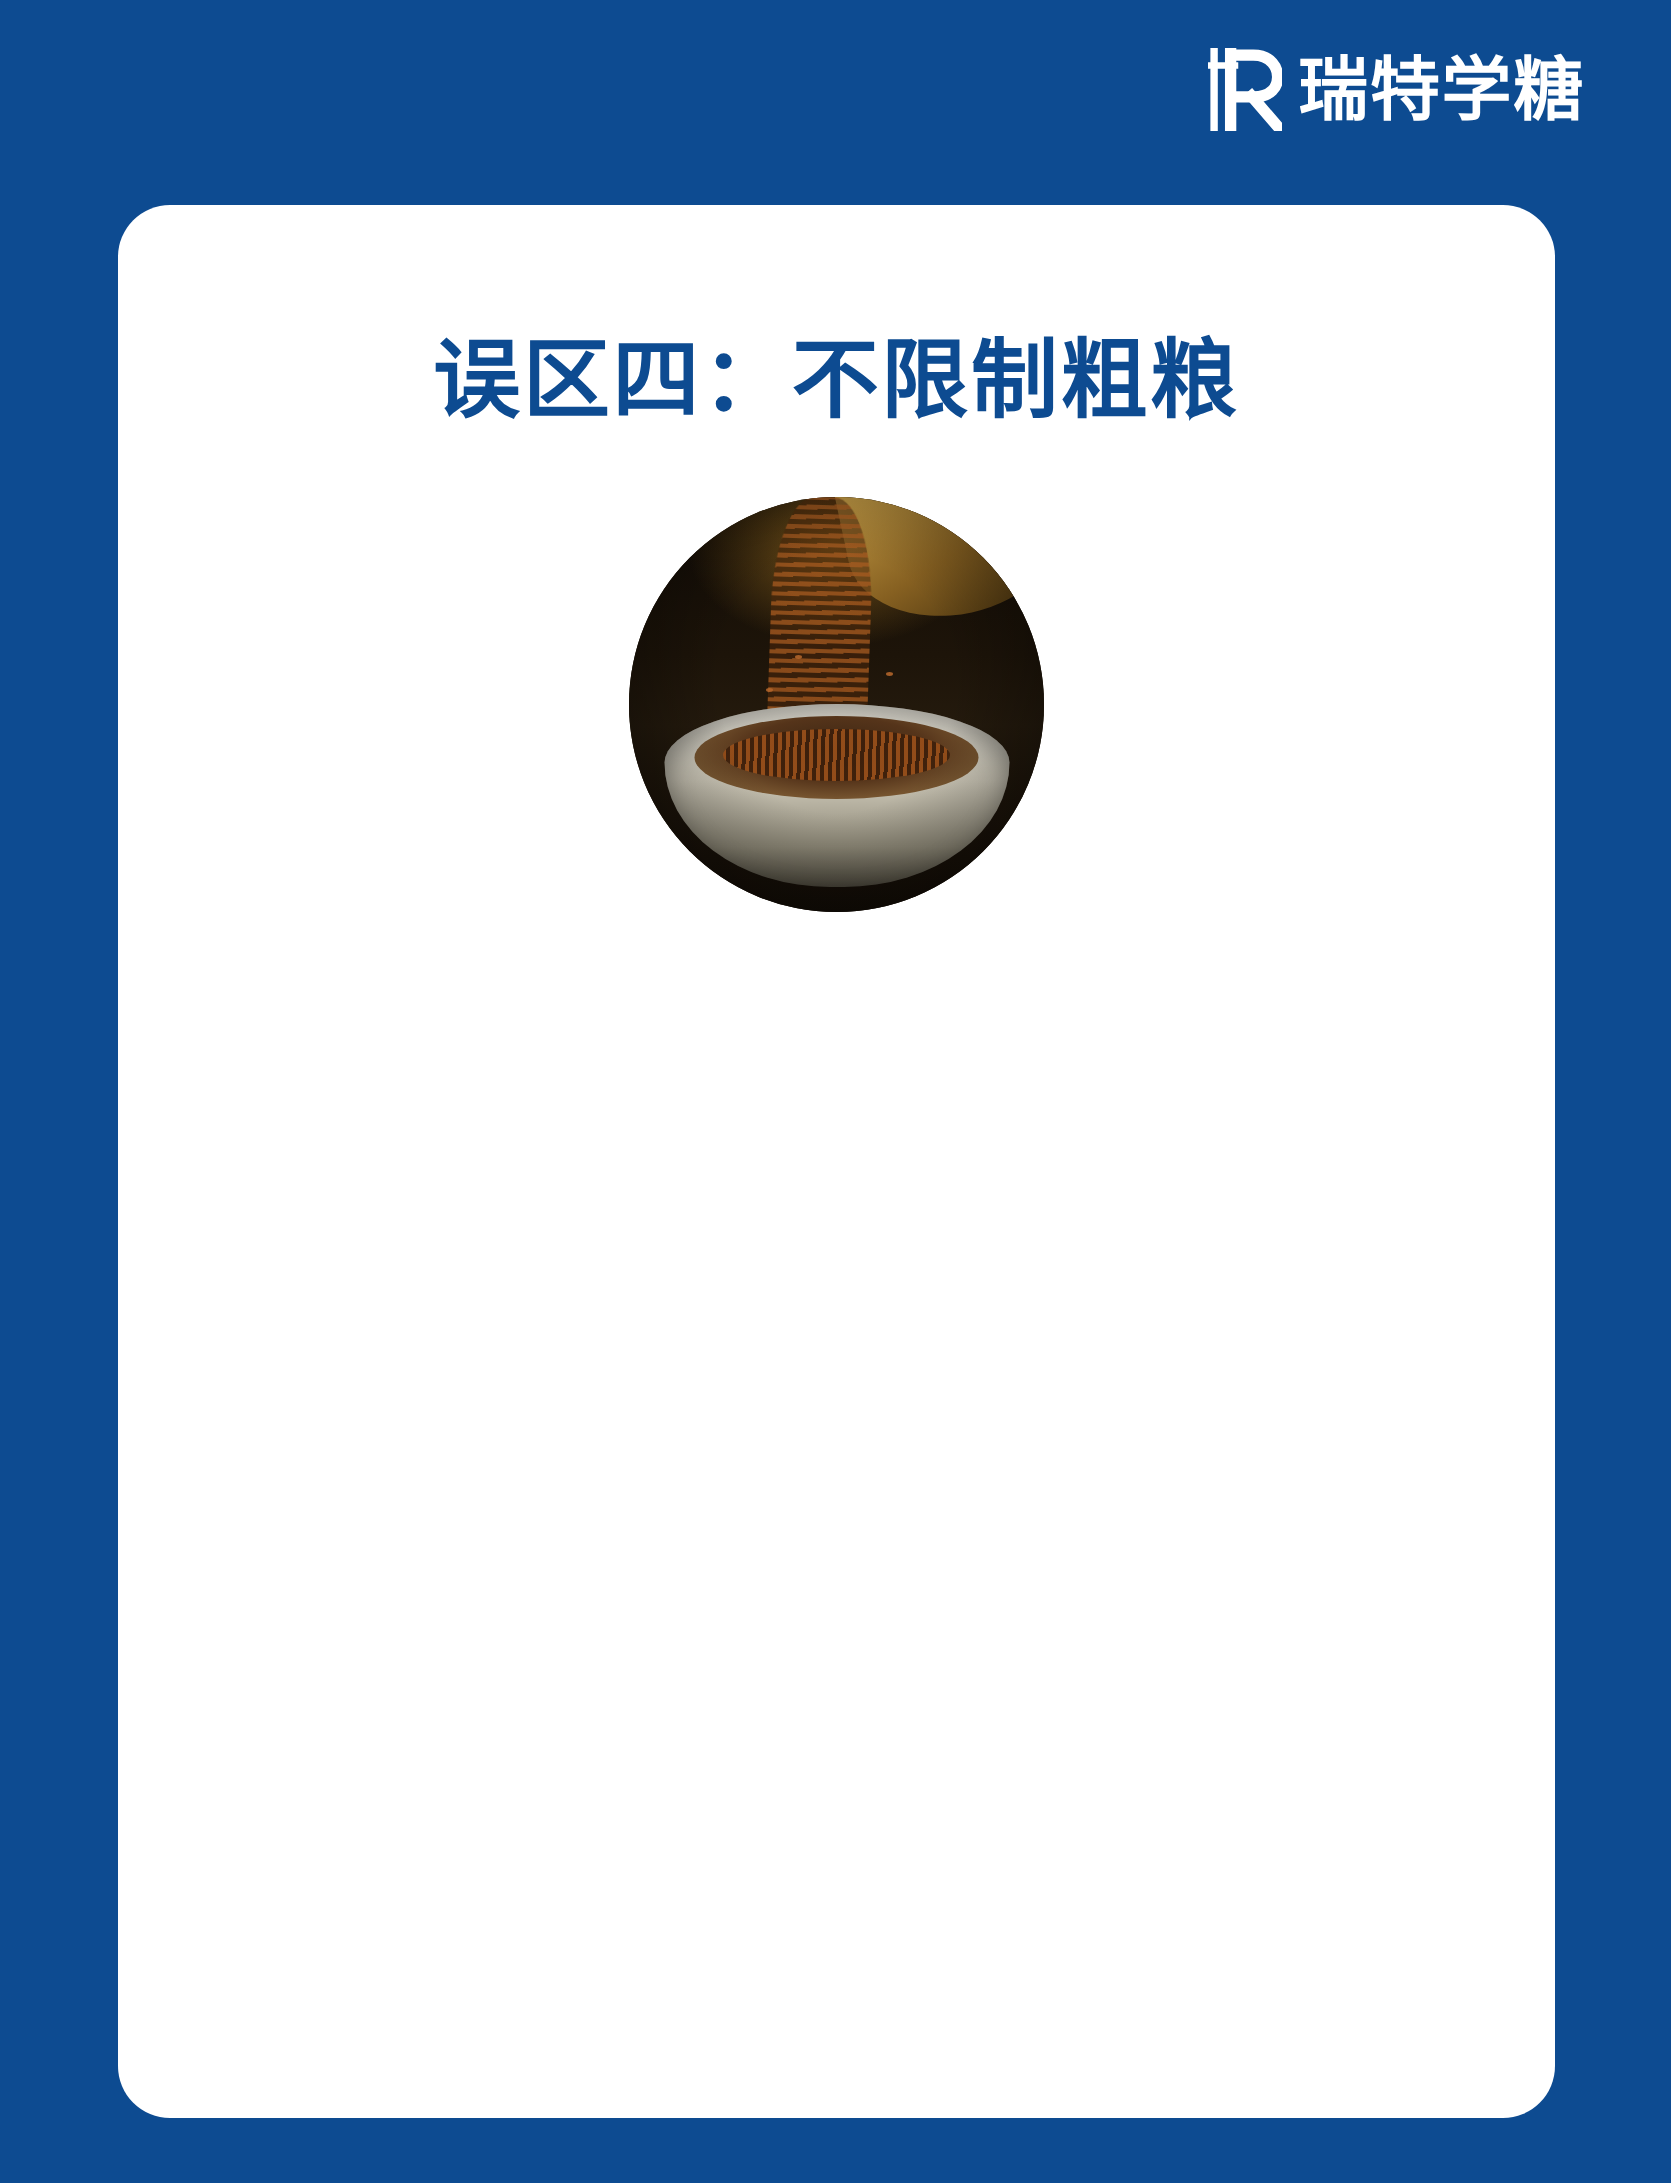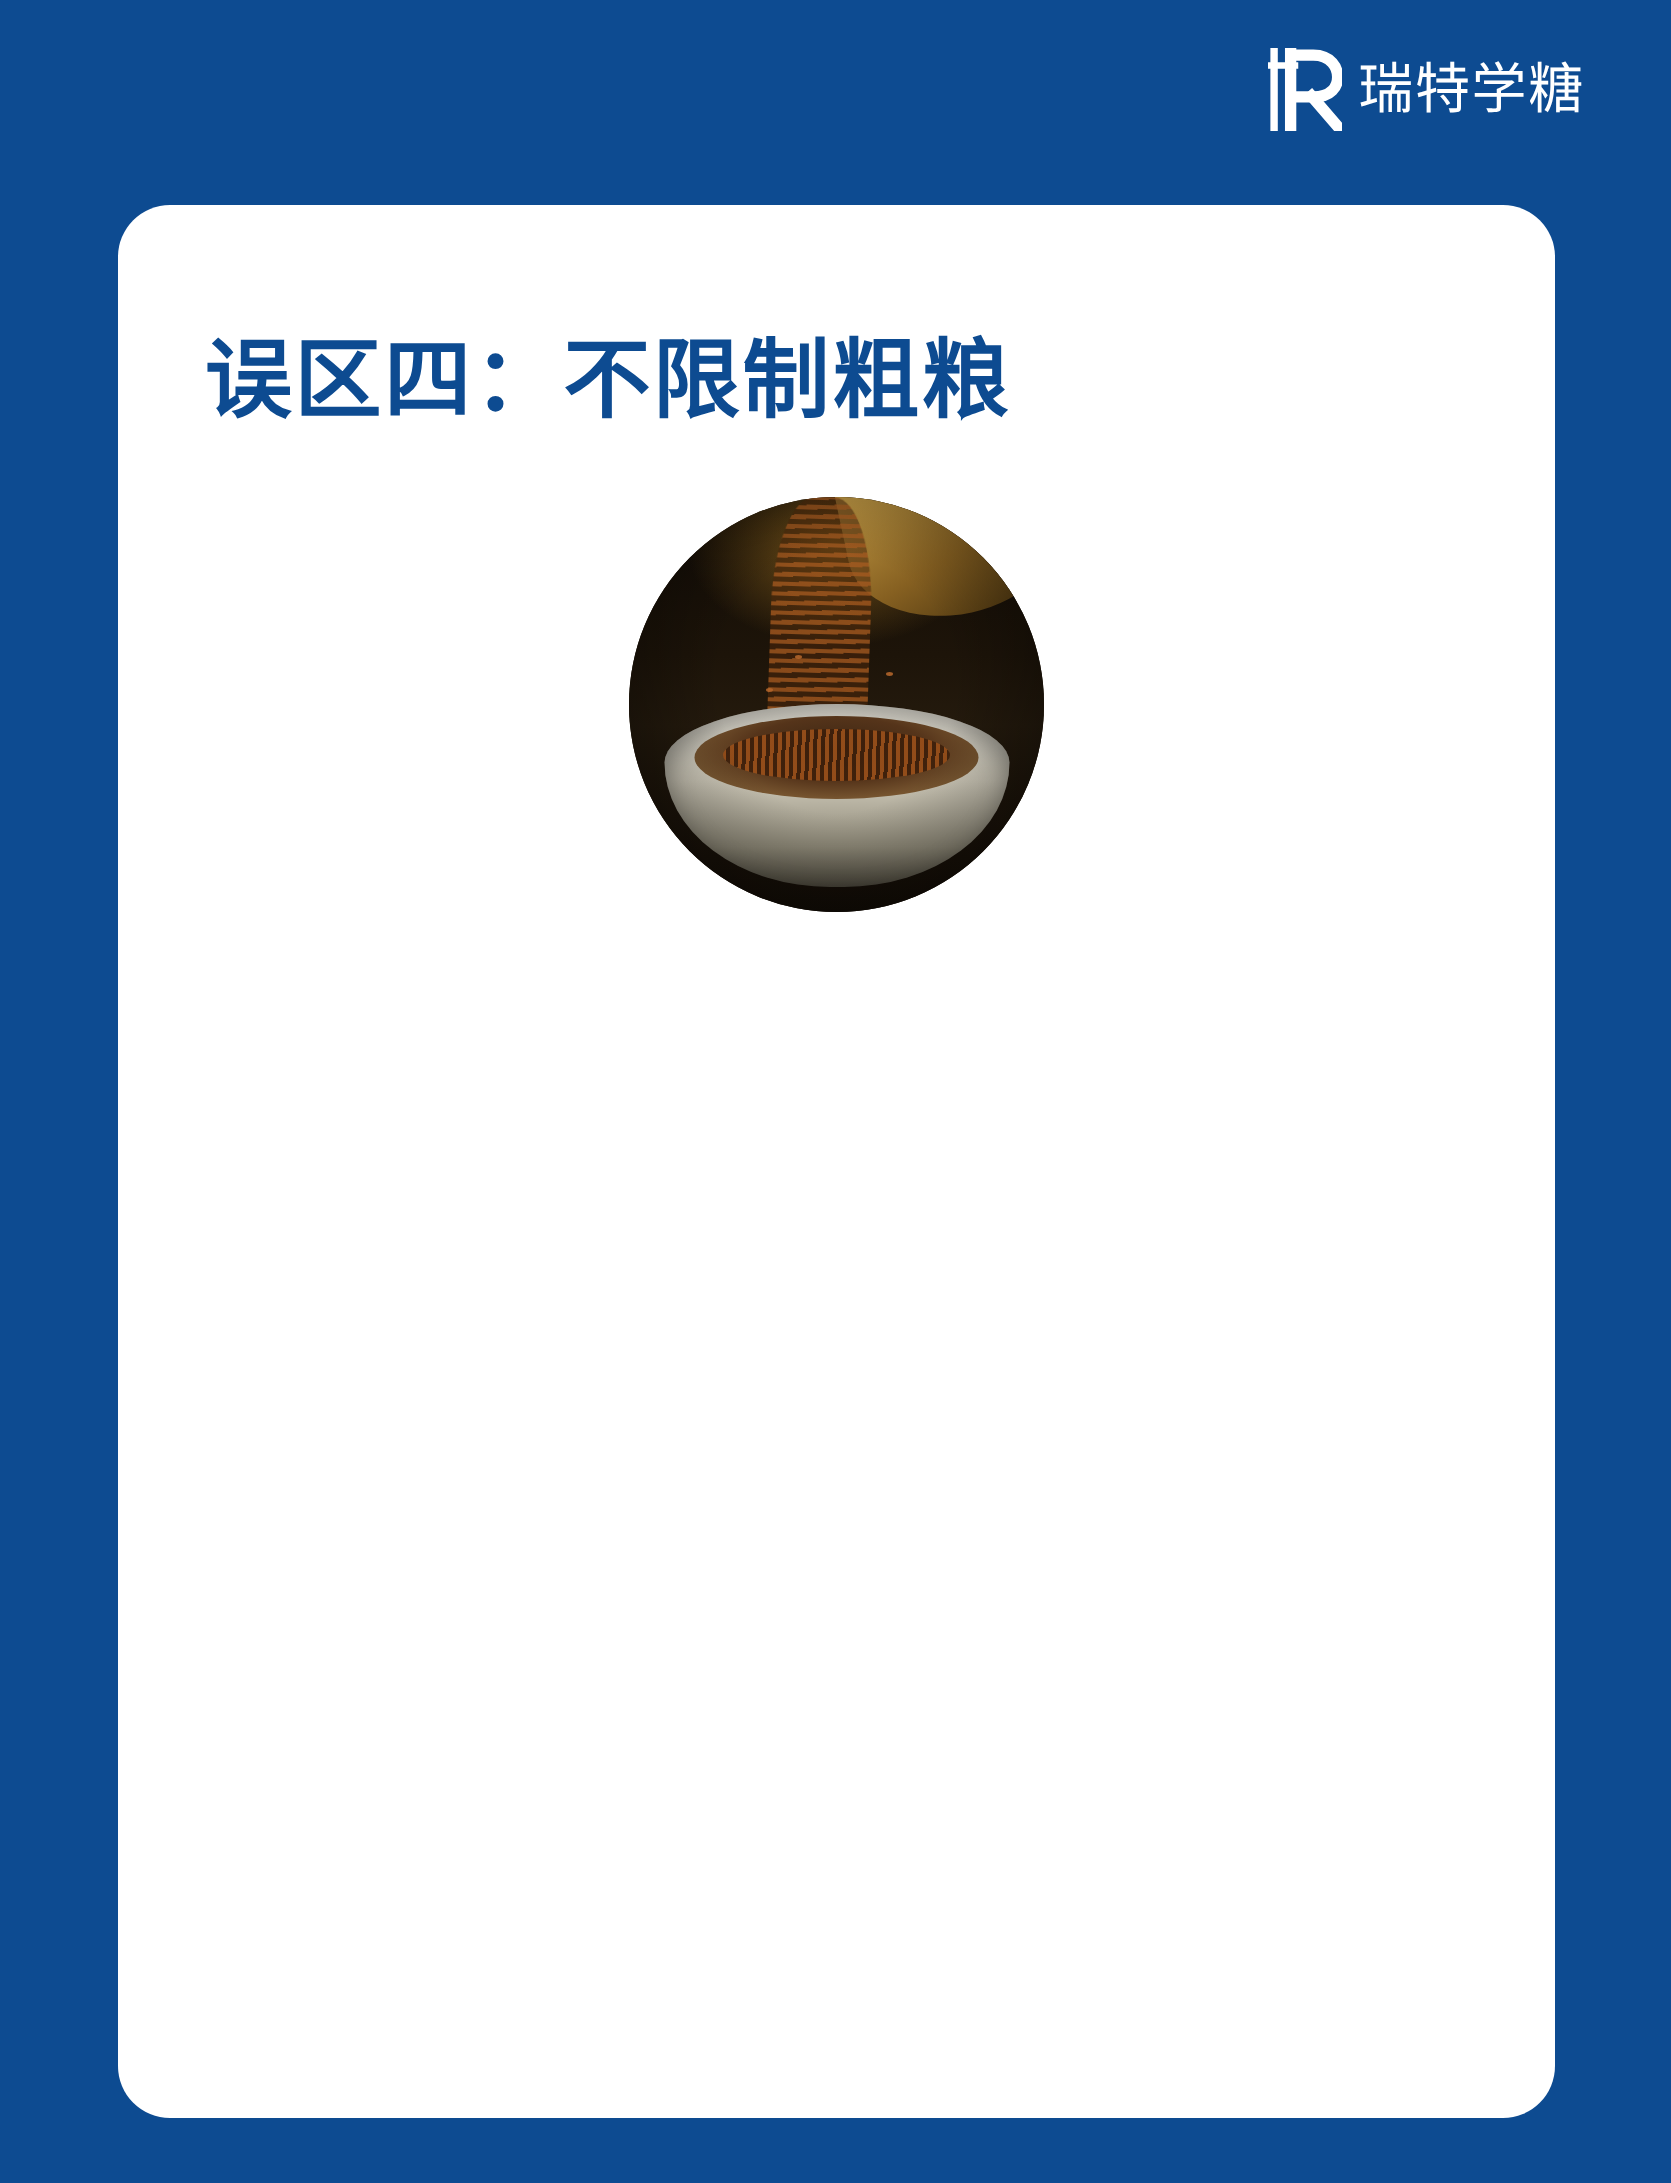--- a/index.html
+++ b/index.html
@@ -28,44 +28,44 @@
 
   .brand-logo {
     width: 74px;
     height: 83px;
     position: relative;
     display: block;
   }
 
   .brand-name {
     color: #ffffff;
-    font-size: 55px;
+    font-size: 70px;
     line-height: 1;
     letter-spacing: 1.7px;
-    font-weight: 400;
+    font-weight: 700;
     white-space: nowrap;
   }
 
   
   .card {
     position: absolute;
     left: 118px;
     top: 205px;
     width: 1437px;
     height: 1913px;
     background: #ffffff;
     border-radius: 52px;
     padding: 79px 87px 0 87px;
   }
 
   .card-title {
     color: #0d4b91;
     font-size: 87px;
     font-weight: 700;
-    text-align: left;
+    text-align: center;
     letter-spacing: 2.6px;
     line-height: 1.2;
     margin-top: 44px;
   }
 
   
   .photo-wrap {
     margin: 65px auto 0 auto;
     width: 415px;
     height: 415px;

